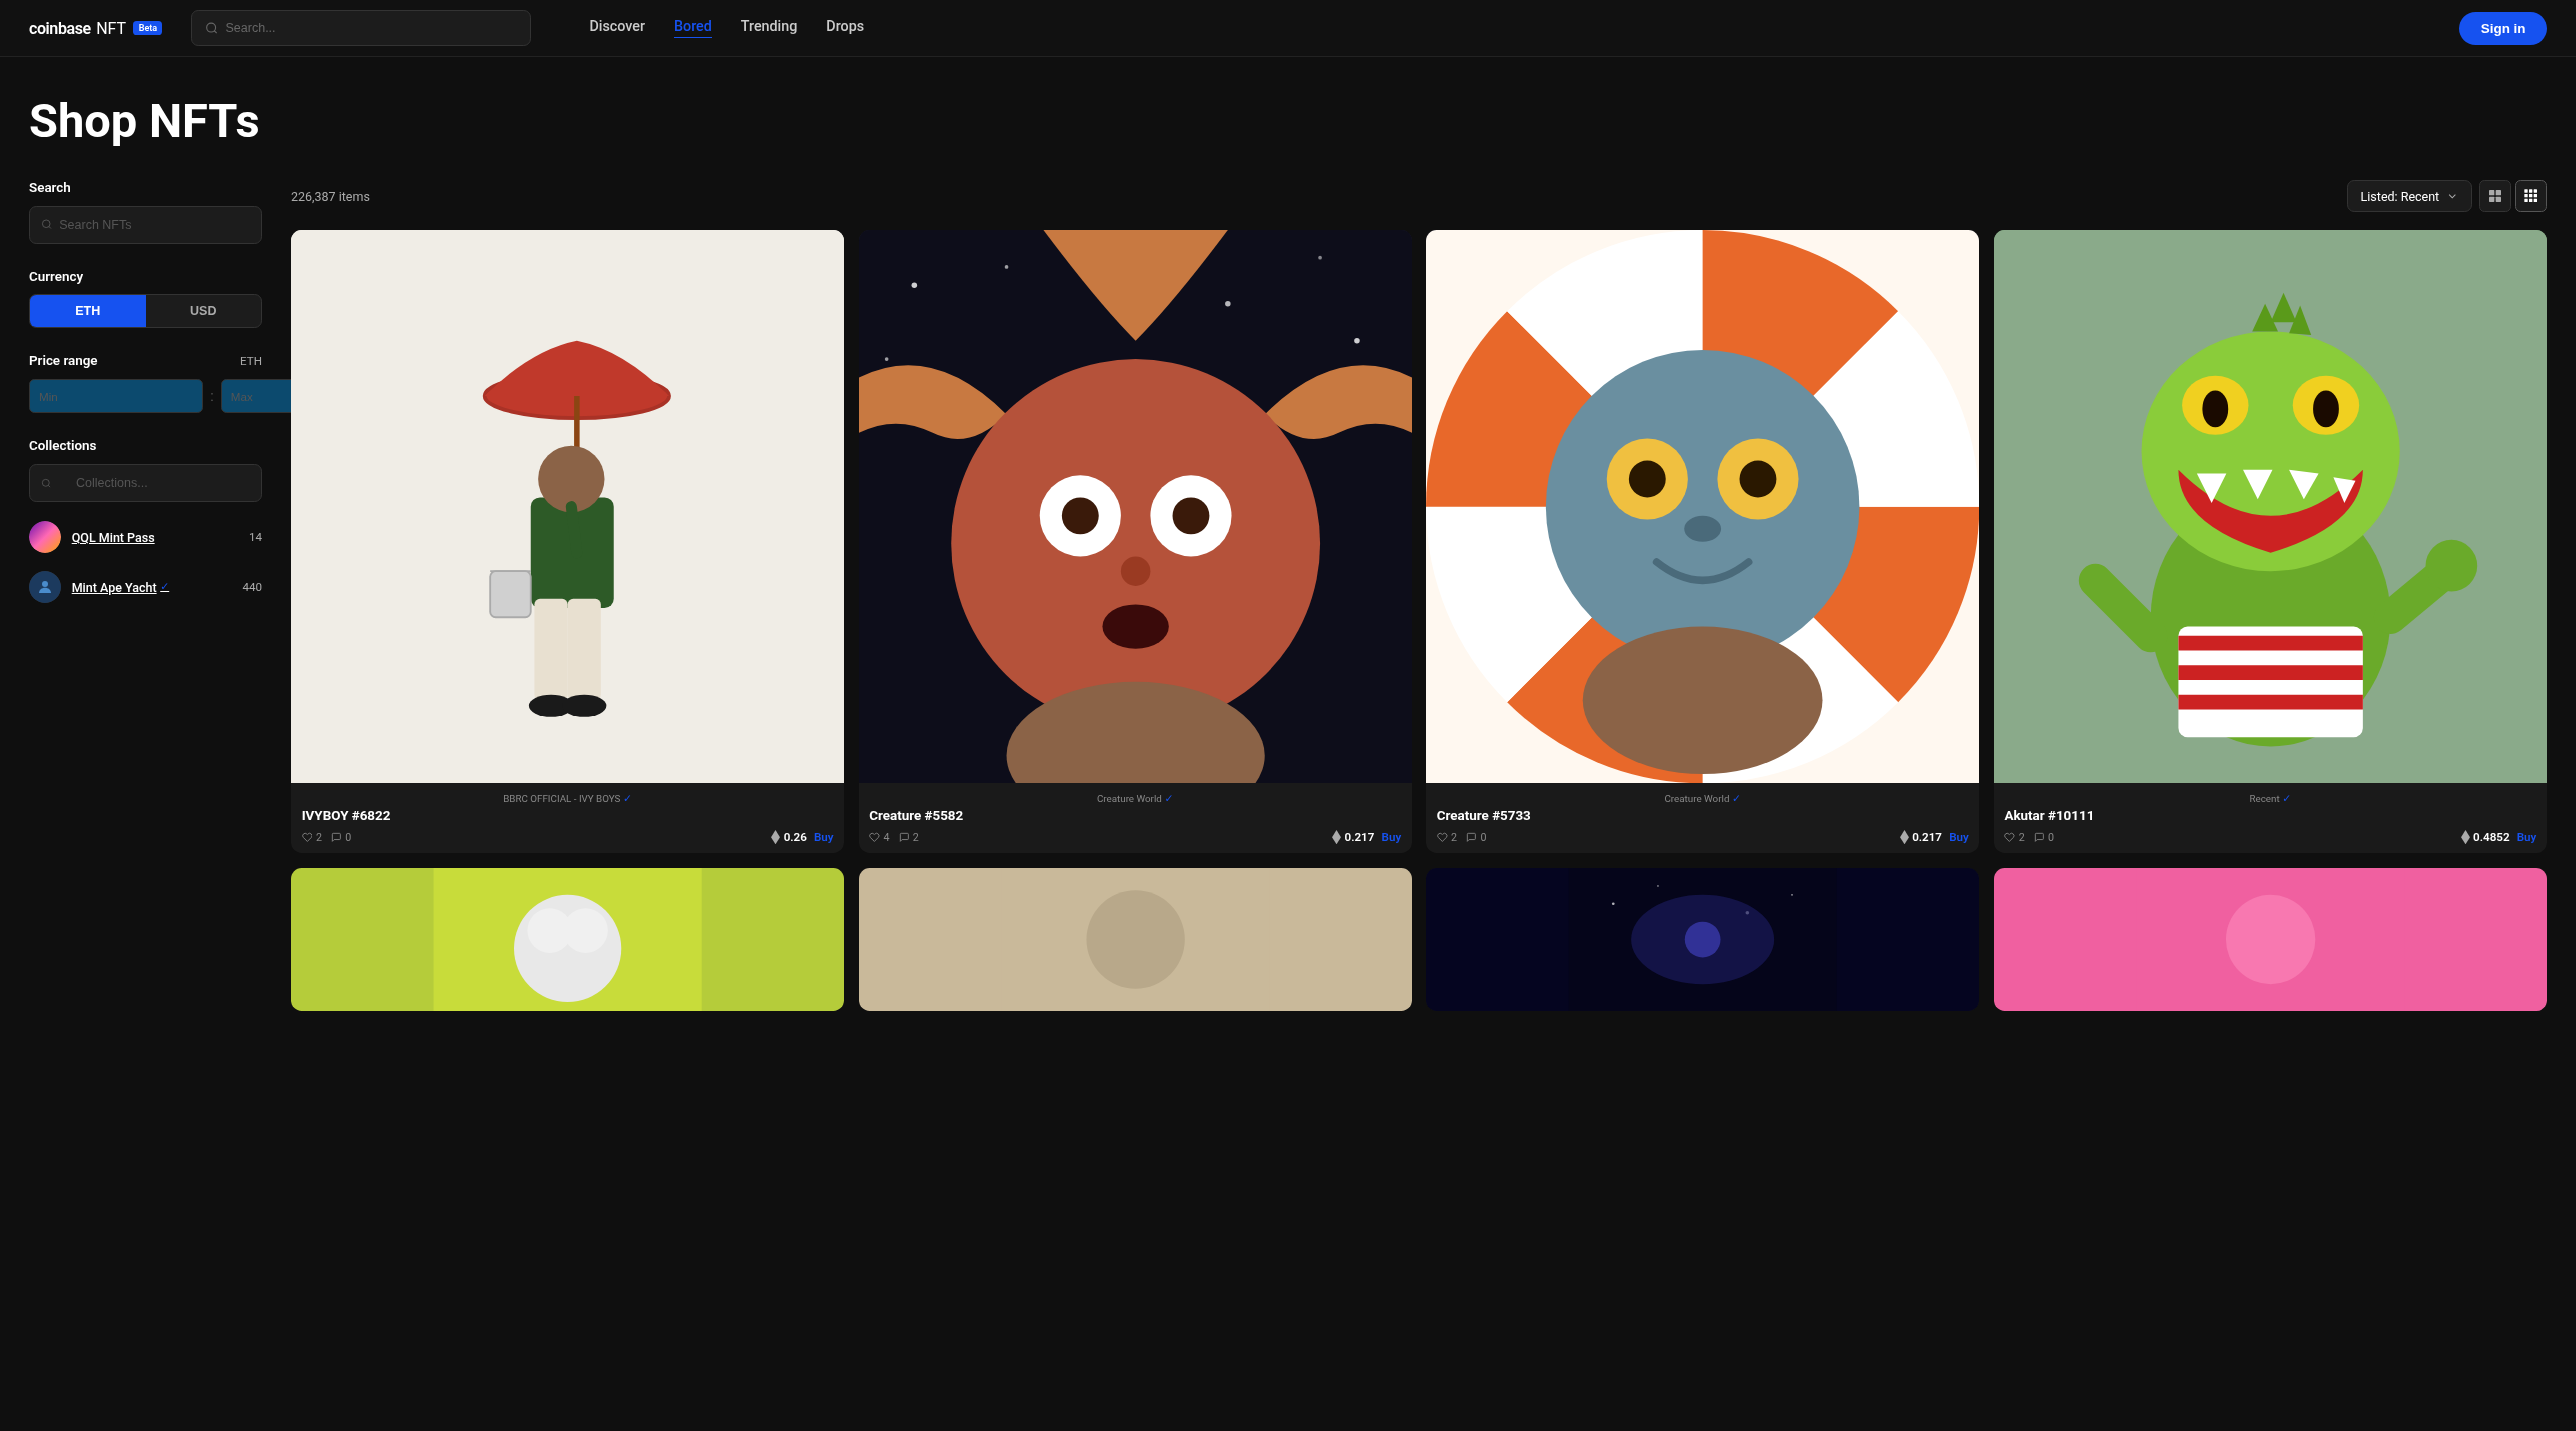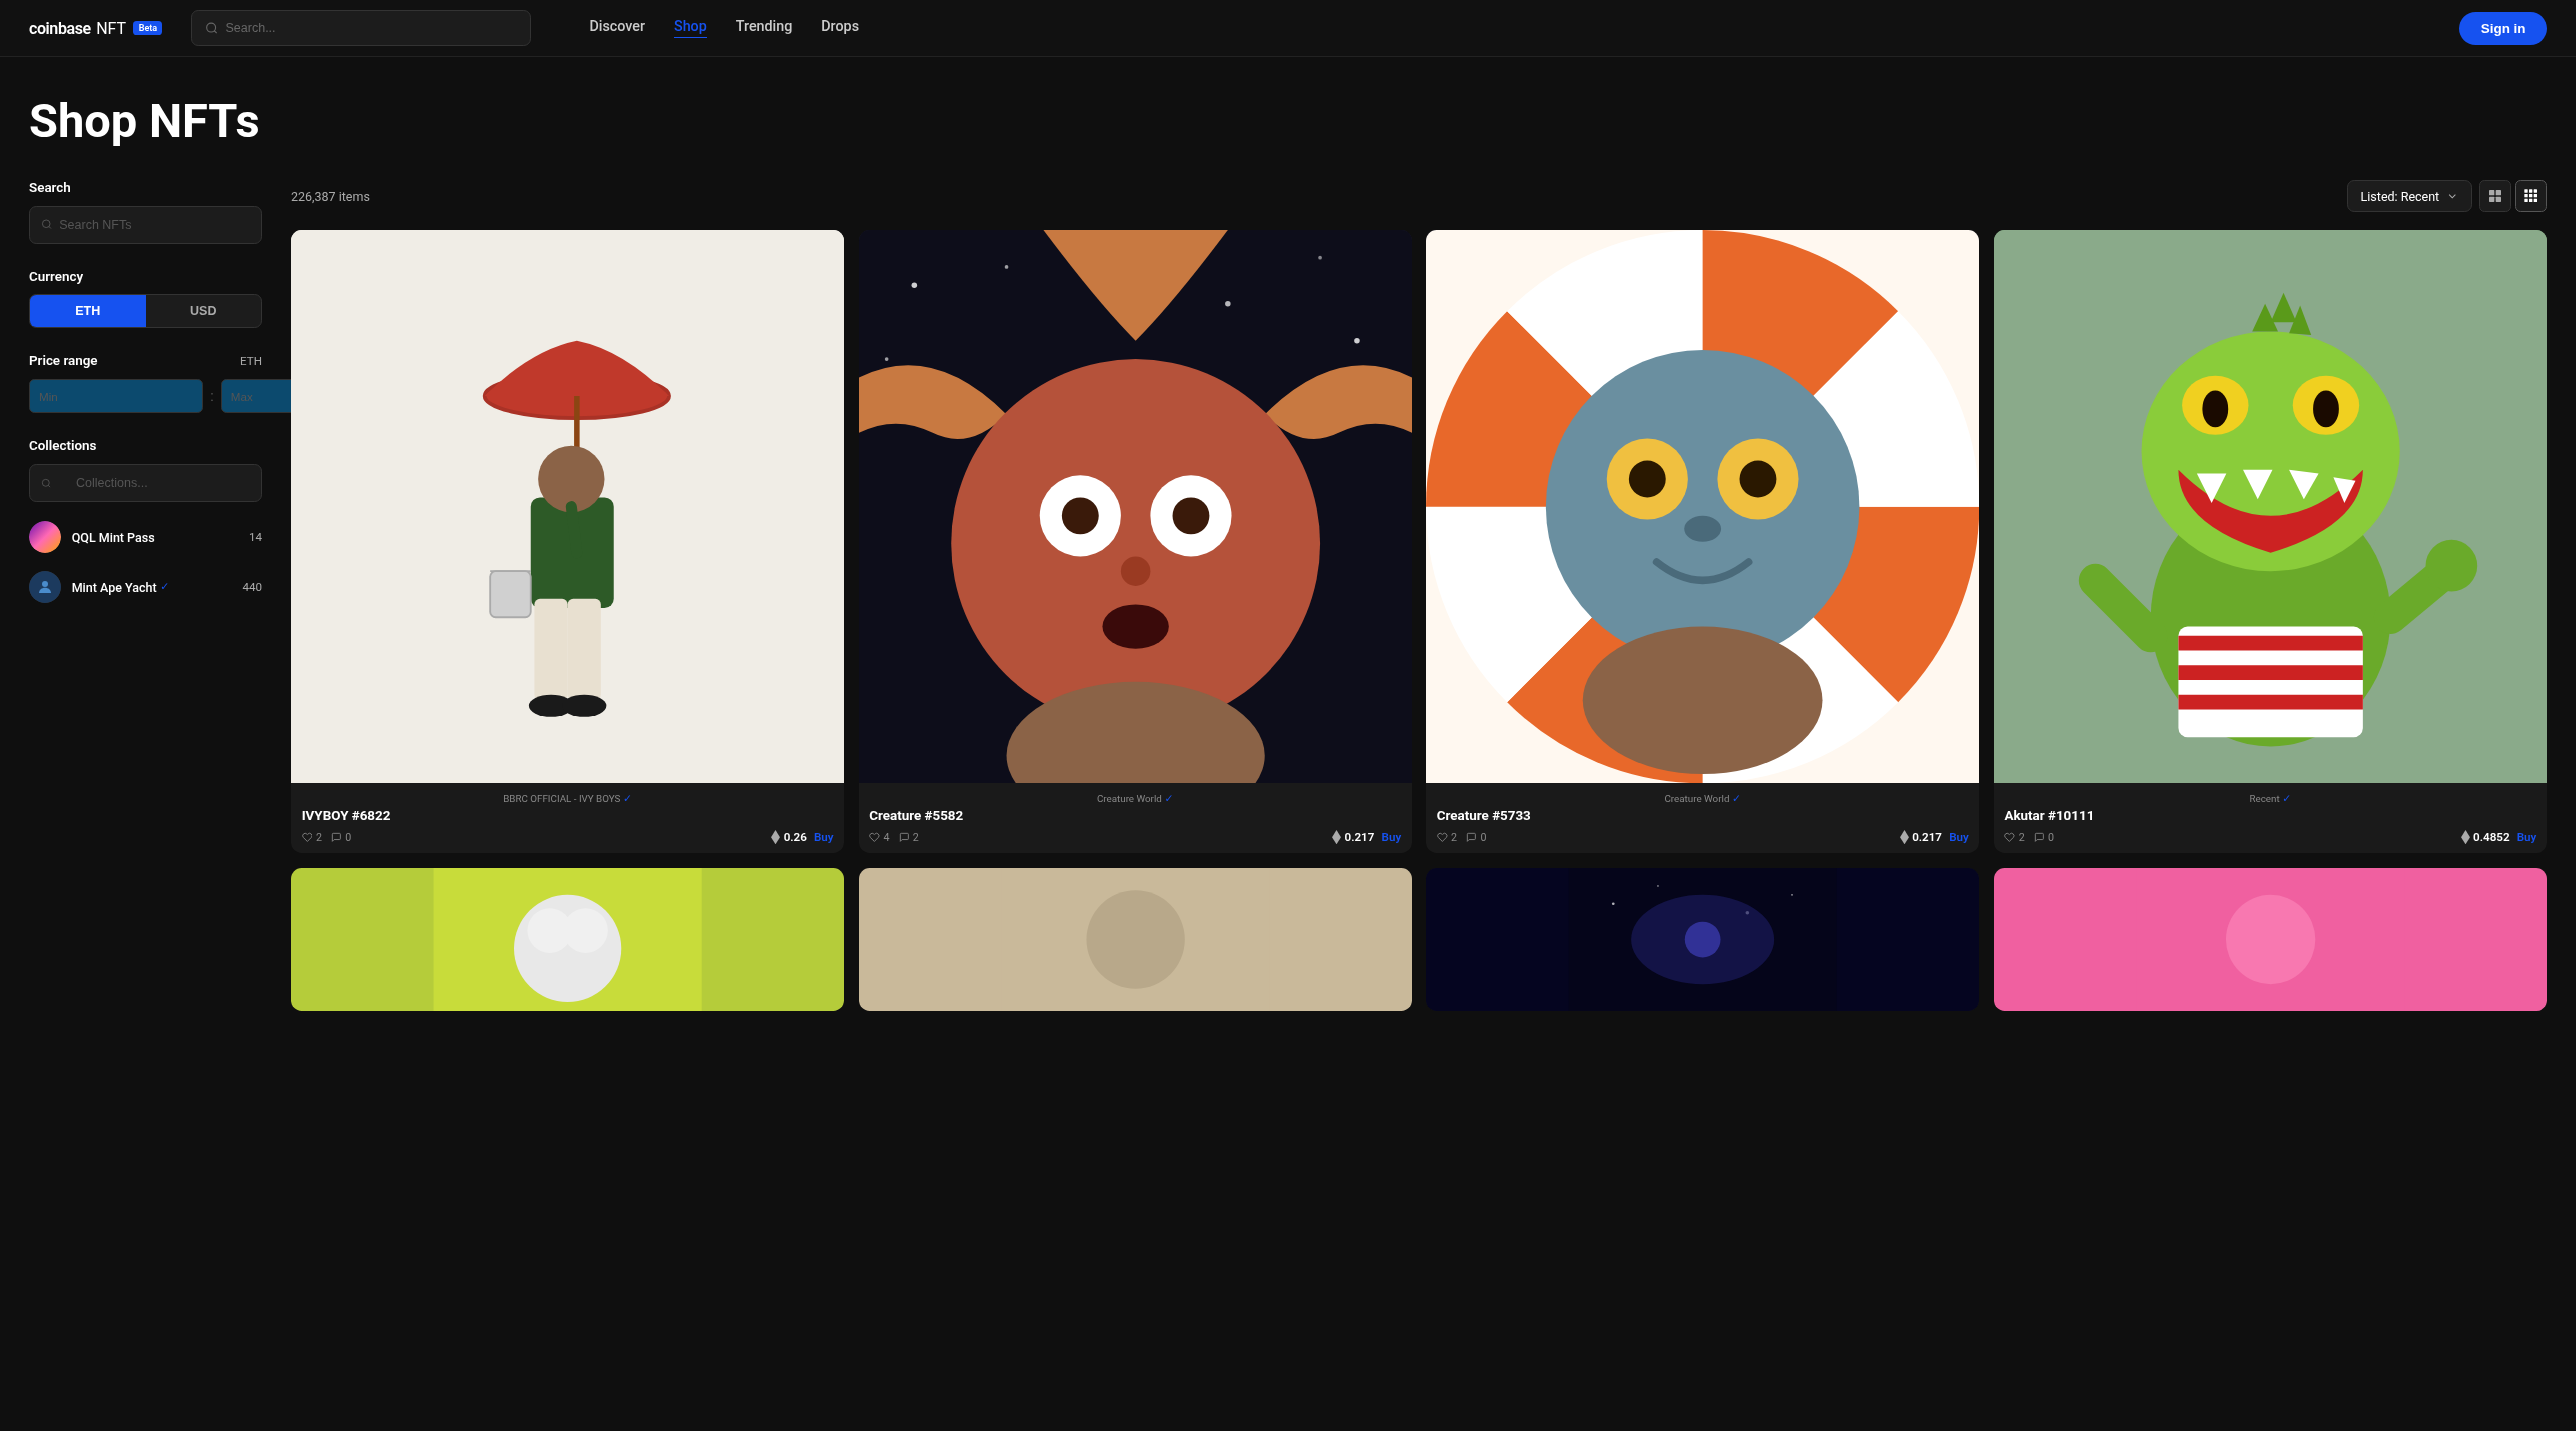--- a/index.html
+++ b/index.html
@@ -224,20 +224,21 @@
       font-size: 12.5px;
     }
     .collection-name {
       flex: 1;
       font-size: 12.5px;
       font-weight: 500;
       color: #fff;
       display: flex;
       align-items: flex-start;
       gap: 3.6px;
+      text-decoration: underline;
     }
     .verified-icon {
       color: #1652f0;
       font-size: 10.7px;
     }
     .collection-count {
       font-size: 11.6px;
       color: #aaa;
     }
 
@@ -373,21 +374,21 @@
   <div class="search-bar">
     <svg width="14.3" height="14.3" fill="none" stroke="#666" stroke-width="2" viewBox="0 0 24 24">
       <circle cx="11" cy="11" r="8"></circle>
         <line x1="21" y1="21" x2="16.65" y2="16.65"></line>
     </svg>
     <input type="text" placeholder="Search..." style="">
   </div>
 
   <div class="nav-links">
     <span class="nav-link">Discover</span>
-    <span class="nav-link active">Shop</span>
+    <span class="nav-link active">Bored</span>
     <span class="nav-link">Trending</span>
     <span class="nav-link">Drops</span>
   </div>
 
   <div class="nav-spacer"></div>
   <button class="signin-btn">Sign in</button>
 </nav>
 
 <div class="main-content">
   <h1 class="page-title">Shop NFTs</h1>

